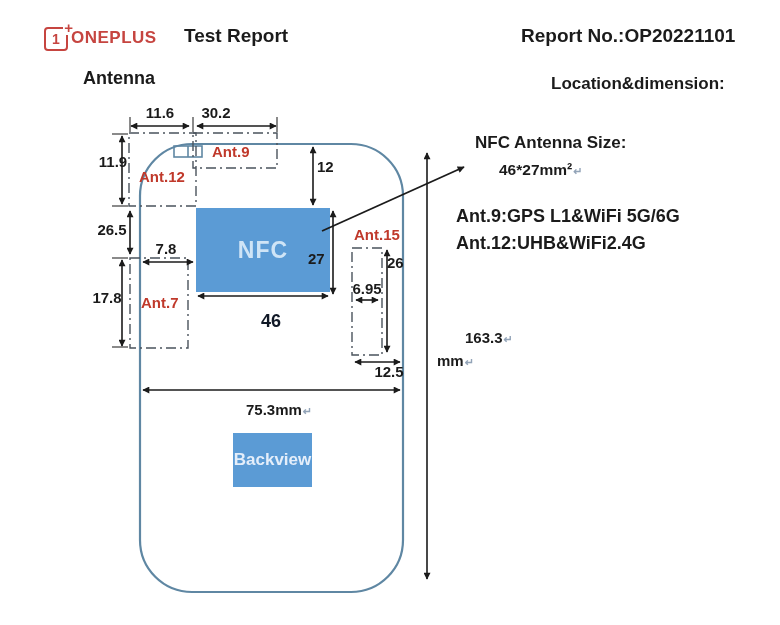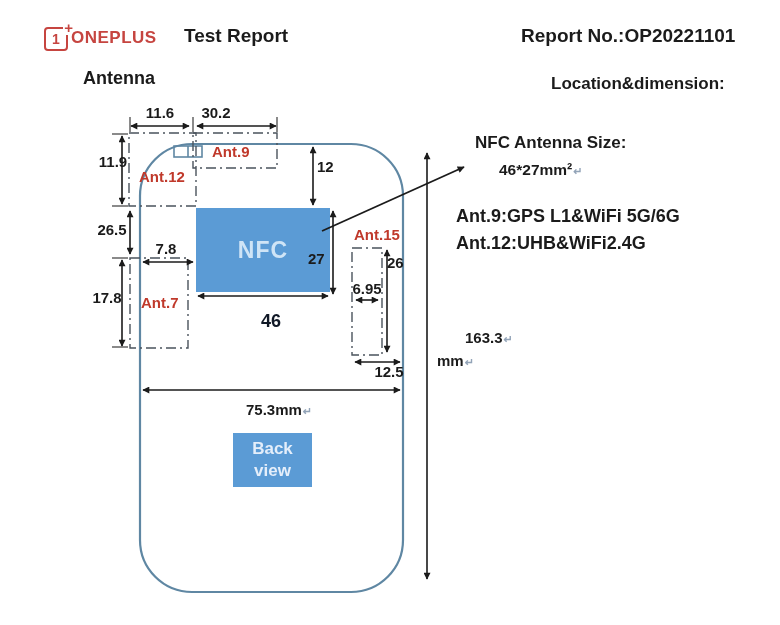--- a/index.html
+++ b/index.html
@@ -18,21 +18,21 @@
   .doc-title{left:184px;top:25px;font-weight:bold;font-size:19px;}
   .report-no{left:521px;top:25px;font-weight:bold;font-size:19px;}
   .sec-left{left:83px;top:68px;font-weight:bold;font-size:18px;}
   .sec-right{left:551px;top:74px;font-weight:bold;font-size:17px;}
   
   .dim{font-weight:bold;font-size:15px;white-space:nowrap;}
   .dim.c{text-align:center;}
   .red{color:#c0392b;font-weight:bold;font-size:15px;white-space:nowrap;}
   .mark{color:#93a4b8;font-size:11px;font-weight:bold;margin-left:1px;}
   .nfc-text{left:196px;top:237px;width:134px;text-align:center;color:#cfe4f6;font-weight:bold;font-size:23px;letter-spacing:1px;}
-  .backview{left:233px;top:433px;width:79px;height:54px;display:flex;flex-direction:column;align-items:center;justify-content:center;
+  .backview{left:233px;top:433px;width:79px;height:54px;display:flex;flex-direction:row;align-items:center;justify-content:center;
     color:#e4eefa;font-weight:bold;font-size:17px;line-height:1.3;}
   .nfc-size-title{left:475px;top:133px;font-weight:bold;font-size:17px;}
   .nfc-size-value{left:483px;top:161px;font-weight:bold;font-size:15.5px;margin-left:16px;}
   .ant-list{left:456px;top:203px;font-weight:bold;font-size:18px;line-height:27px;white-space:nowrap;}
   .h-163{left:437px;top:329px;font-weight:bold;font-size:15px;margin-left:28px;}
   .h-mm{left:437px;top:352px;font-weight:bold;font-size:15px;}
   .w-753{left:235px;top:401px;width:88px;text-align:center;font-weight:bold;font-size:15px;}
 </style>
 </head>
 <body>

